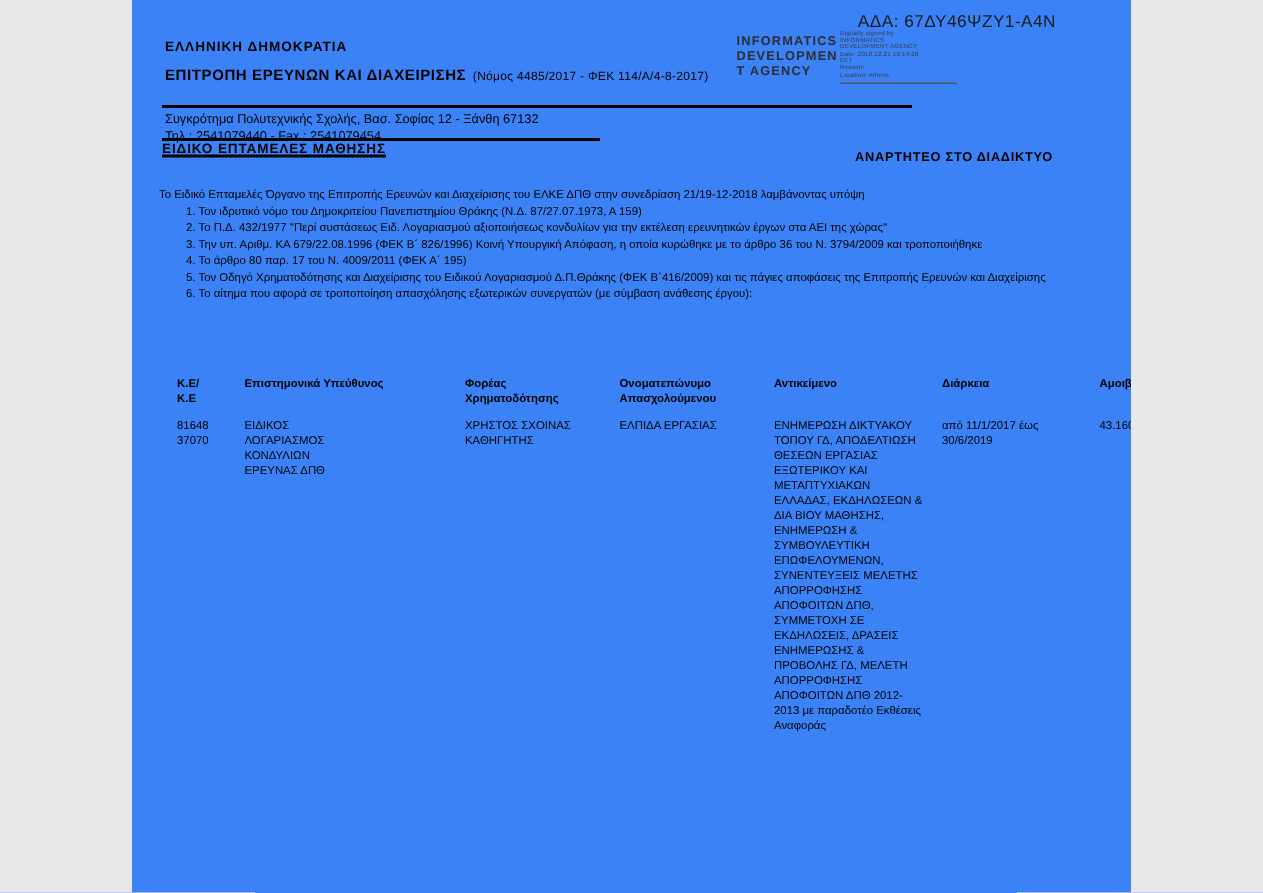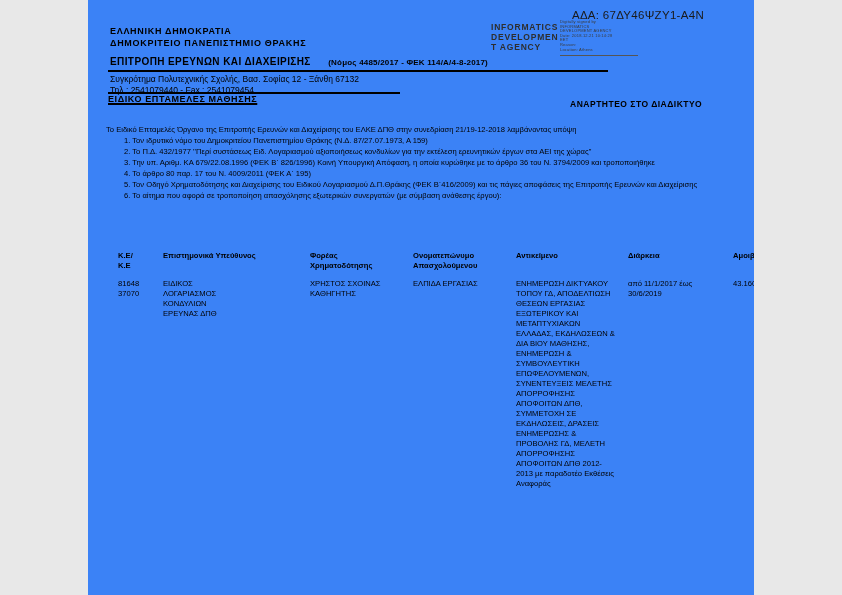--- a/index.html
+++ b/index.html
@@ -11,21 +11,21 @@
   .pre { white-space:pre-line; }
 
   
   .ada { position:absolute; top:9px; right:50px; font-size:11.5px; letter-spacing:0.3px; color:#1a1a1a; }
 
   
   .hdr { position:absolute; left:22px; top:26px; width:530px; }
   .hdr-line1, .hdr-line2 { font-weight:bold; font-size:9px; letter-spacing:0.7px; line-height:11.5px; color:#000; }
   .hdr-title-row { margin-top:2px; white-space:nowrap; }
   .hdr-title { font-weight:bold; font-size:10px; letter-spacing:0.4px; color:#000; }
-  .hdr-law { font-weight:bold; font-size:8px; letter-spacing:0.2px; color:#000; margin-left:13px; }
+  .hdr-law { font-weight:normal; font-size:8px; letter-spacing:0.2px; color:#000; margin-left:0; }
   .hdr-rule { position:absolute; left:20px; top:70px; width:500px; height:2px; background:#000; }
   .hdr-address { position:absolute; left:22px; top:74px; font-size:8.5px; line-height:10.5px; color:#000; }
   .organ-wrap { position:absolute; left:20px; top:92px; width:292px; border-top:2px solid #000; }
   .organ { font-weight:bold; font-size:9px; letter-spacing:0.6px; color:#000; text-decoration:underline; text-decoration-thickness:1.5px; line-height:10px; }
 
   
   .stamp { position:absolute; left:403px; top:20px; }
   .stamp-agency { position:absolute; left:0; top:2px; width:70px; font-weight:bold; font-size:8.5px; line-height:10px; letter-spacing:0.8px; color:#2e2e2e; }
   .stamp-sig { position:absolute; left:69px; top:0; width:78px; font-size:4px; line-height:4.6px; letter-spacing:0.2px; color:#3a3a3a; border-bottom:1px solid #555; padding-bottom:3px; }
   .stamp-sig div { white-space:nowrap; }
@@ -46,21 +46,20 @@
 </style>
 </head>
 <body>
 
 <div class="page">
 
   <div class="ada">ΑΔΑ: 67ΔΥ46ΨΖΥ1-Α4Ν</div>
 
   <div class="hdr">
     <div class="hdr-line1">ΕΛΛΗΝΙΚΗ ΔΗΜΟΚΡΑΤΙΑ</div>
-    <div class="hdr-line2">ΔΗΜΟΚΡΙΤΕΙΟ ΠΑΝΕΠΙΣΤΗΜΙΟ ΘΡΑΚΗΣ</div>
     <div class="hdr-title-row">
       <span class="hdr-title">ΕΠΙΤΡΟΠΗ ΕΡΕΥΝΩΝ ΚΑΙ ΔΙΑΧΕΙΡΙΣΗΣ</span>
       <span class="hdr-law">(Νόμος 4485/2017 - ΦΕΚ 114/Α/4-8-2017)</span>
     </div>
   </div>
 
   <div class="hdr-rule"></div>
 
   <div class="hdr-address">
     <div>Συγκρότημα Πολυτεχνικής Σχολής, Βασ. Σοφίας 12 - Ξάνθη 67132</div>

